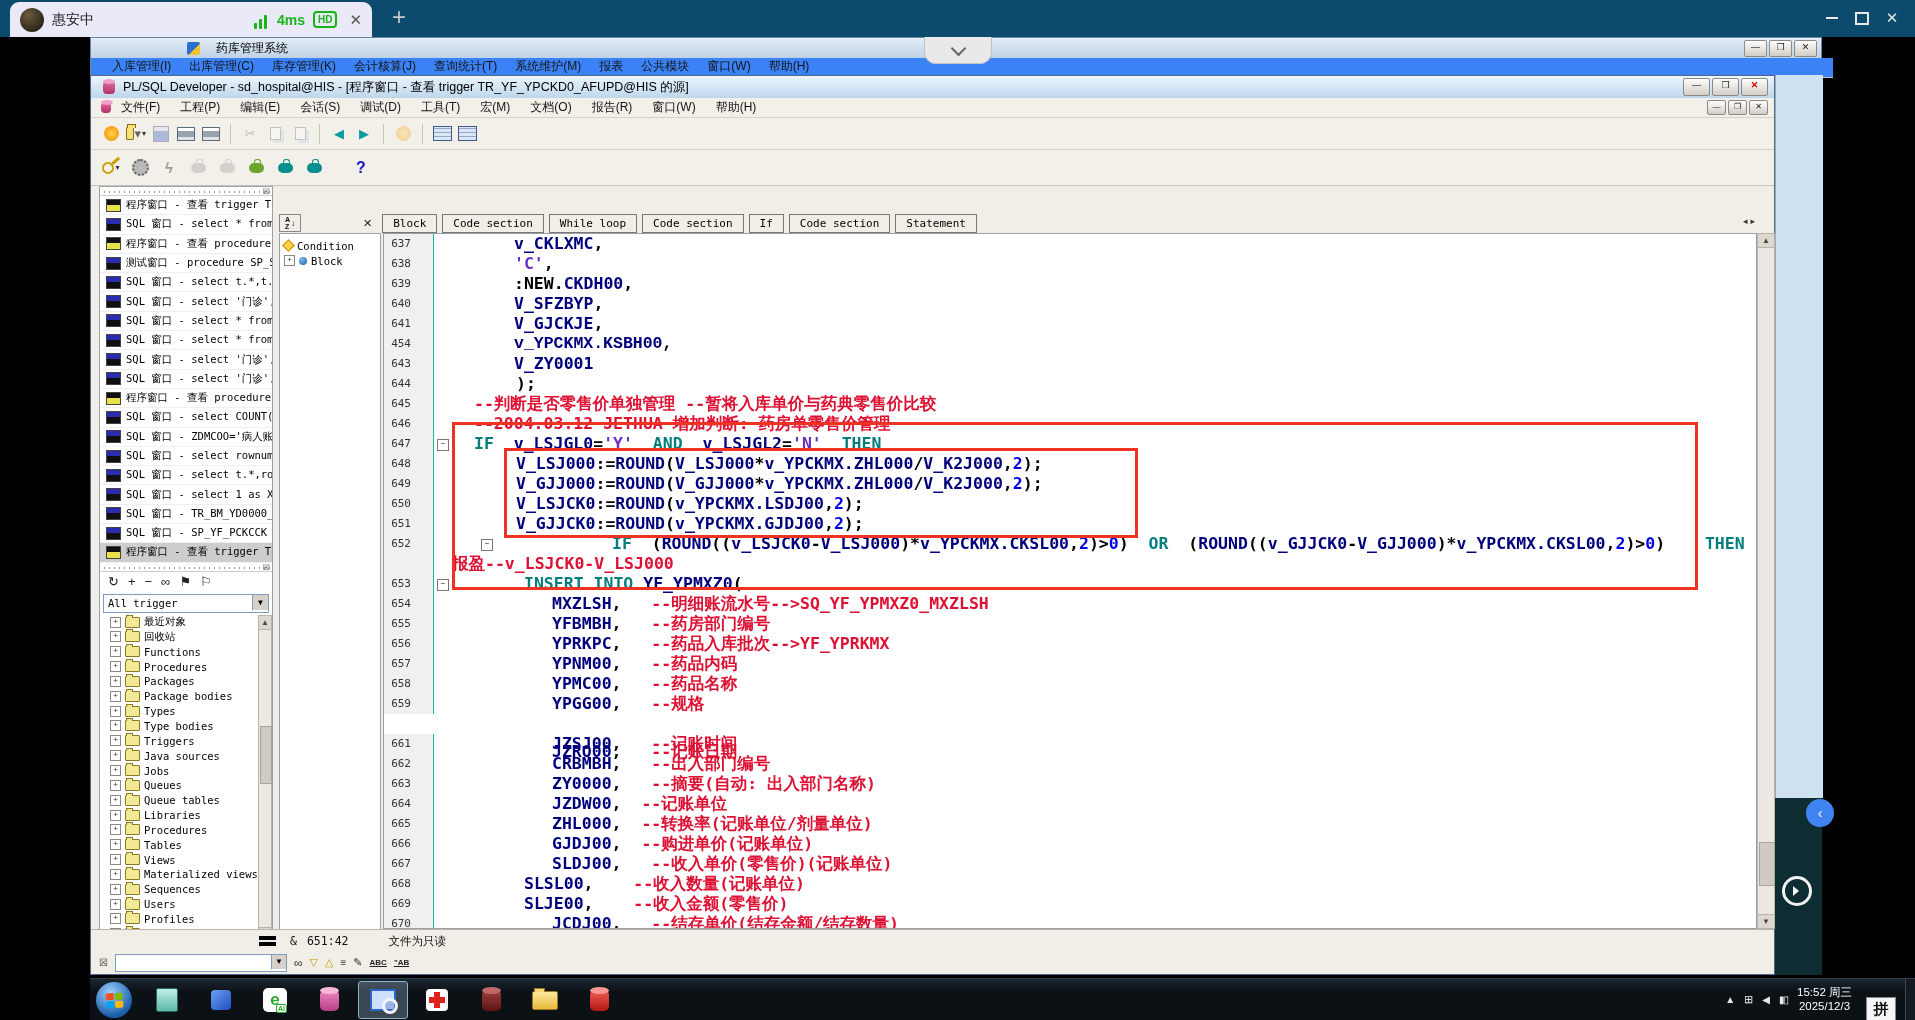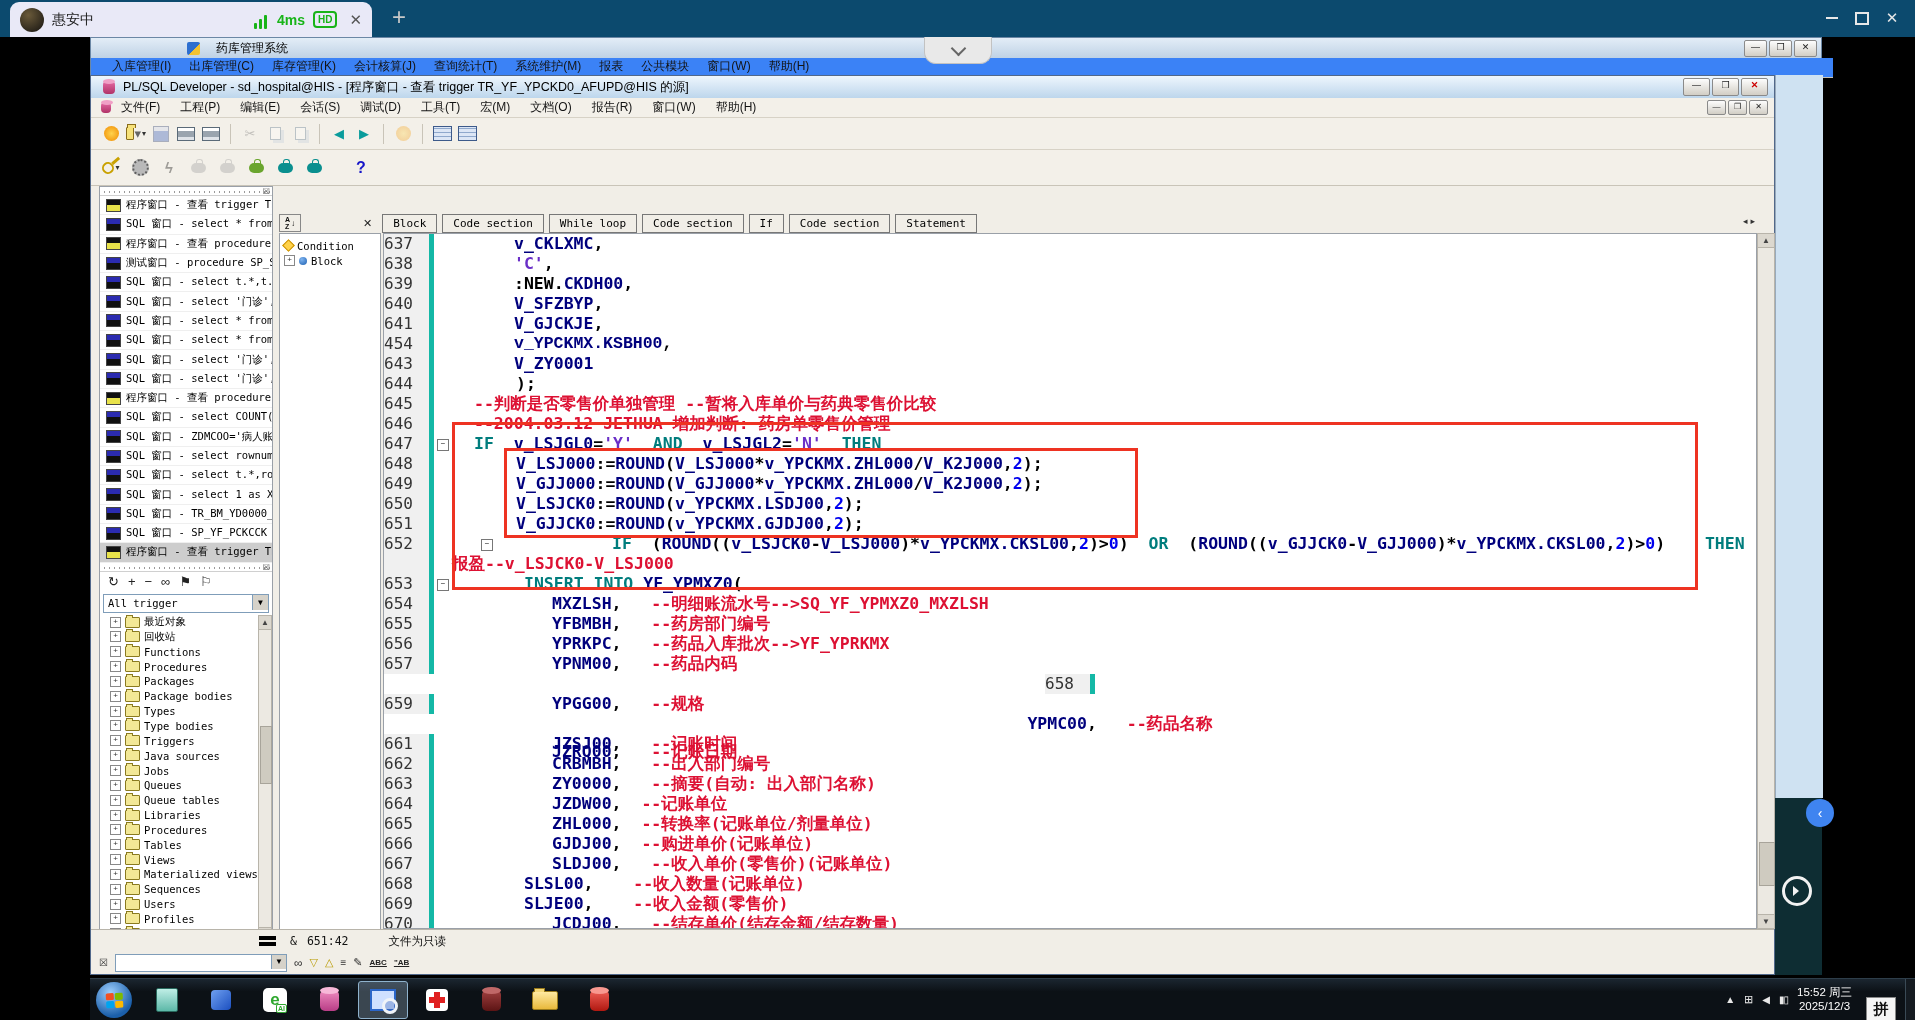--- a/index.html
+++ b/index.html
@@ -97,22 +97,22 @@
   .crumb{height:17px;border:1px solid #777;background:#f1eee7;font-family:"DejaVu Sans Mono",monospace;font-size:11px;
     display:flex;align-items:center;padding:0 10px;margin-right:5px;color:#000;}
   #crumbarrows{position:absolute;right:14px;top:3px;font-size:9px;color:#333;letter-spacing:3px;}
   #structpanel{left:188px;top:157px;width:102px;height:723px;position:absolute;background:#fff;border:1px solid #9aa0a8;box-sizing:border-box;padding-top:4px;}
   .srow{height:15px;display:flex;align-items:center;gap:4px;padding-left:4px;}
   .sdiamond{width:7px;height:7px;background:#ffd24a;border:1px solid #c98f00;transform:rotate(45deg);flex:0 0 auto;}
   .sball{width:8px;height:8px;border-radius:50%;background:radial-gradient(circle at 35% 30%,#7fb4f0,#1c5fb0);flex:0 0 auto;}
   .slabel{font-family:"DejaVu Sans Mono",monospace;font-size:10.5px;}
   #editor{left:292px;top:157px;width:1374px;height:696px;position:absolute;background:#fff;border:1px solid #9aa0a8;box-sizing:border-box;overflow:hidden;}
   .cl{position:absolute;left:0;height:20px;display:flex;align-items:center;width:100%;}
-  .cl .gut{width:50px;height:20px;background:#f0f0f0;border-right:5px solid #14b8a6;box-sizing:border-box;
-    font-family:"DejaVu Sans Mono",monospace;font-size:16px;color:#333;text-align:right;padding-right:22px;flex:0 0 auto;line-height:20px;}
+  .cl .gut{width:50px;height:20px;background:#f0f0f0;border-right:1px solid #14b8a6;box-sizing:border-box;
+    font-family:"DejaVu Sans Mono",monospace;font-size:11px;color:#333;text-align:right;padding-right:22px;flex:0 0 auto;line-height:20px;}
   .cl .fold{width:18px;height:20px;flex:0 0 auto;position:relative;}
   .cl .fbox{position:absolute;left:3px;top:5px;width:10px;height:10px;border:1px solid #777;background:#fff;font-size:8px;line-height:8px;text-align:center;color:#222;}
   .cl .code{font-family:"DejaVu Sans Mono",monospace;font-size:16.5px;font-weight:bold;white-space:pre;line-height:20px;}
   .code .v{color:#00007d}.code .k{color:#007d7d}.code .s{color:#6a2fc7}.code .n{color:#0000ee}.code .c{color:#dd1133;font-weight:bold}.code .p{color:#000}
   .redbox{position:absolute;border:3px solid #ee3322;pointer-events:none;}
   #edscroll{left:1666px;top:157px;height:696px;position:absolute;}
   
   #pstatus{left:0;top:853px;width:100%;height:22px;position:absolute;background:#f1eee7;border-top:1px solid #b8b4aa;display:flex;align-items:center;font-family:"DejaVu Sans Mono",monospace;font-size:11.5px;color:#111;}
   #burger{margin-left:168px;width:17px;height:11px;background:linear-gradient(#000 0 4px,transparent 4px 6px,#000 6px 10px,transparent 10px);}
   #pfind{left:0;top:875px;width:100%;height:23px;position:absolute;background:#f1eee7;display:flex;align-items:center;gap:7px;}
@@ -671,21 +671,21 @@
         <div class="cl" style="top: 400px;">
           <span class="gut">656</span>
           <span class="fold"></span>
           <span class="code" style="padding-left: 100px;"><span class="v">YPRKPC</span><span class="p">,   </span><span class="c">--药品入库批次--&gt;YF_YPRKMX</span></span>
         </div>
         <div class="cl" style="top: 420px;">
           <span class="gut">657</span>
           <span class="fold"></span>
           <span class="code" style="padding-left: 100px;"><span class="v">YPNM00</span><span class="p">,   </span><span class="c">--药品内码</span></span>
         </div>
-        <div class="cl" style="top: 440px; flex-direction: column;">
+        <div class="cl" style="top: 440px;">
           <span class="gut">658</span>
           <span class="fold"></span>
           <span class="code" style="padding-left: 100px;"><span class="v">YPMC00</span><span class="p">,   </span><span class="c">--药品名称</span></span>
         </div>
         <div class="cl" style="top: 460px;">
           <span class="gut">659</span>
           <span class="fold"></span>
           <span class="code" style="padding-left: 100px;"><span class="v">YPGG00</span><span class="p">,   </span><span class="c">--规格</span></span>
         </div>
         <div class="cl" style="top: 480px; margin-top: 28px;">

